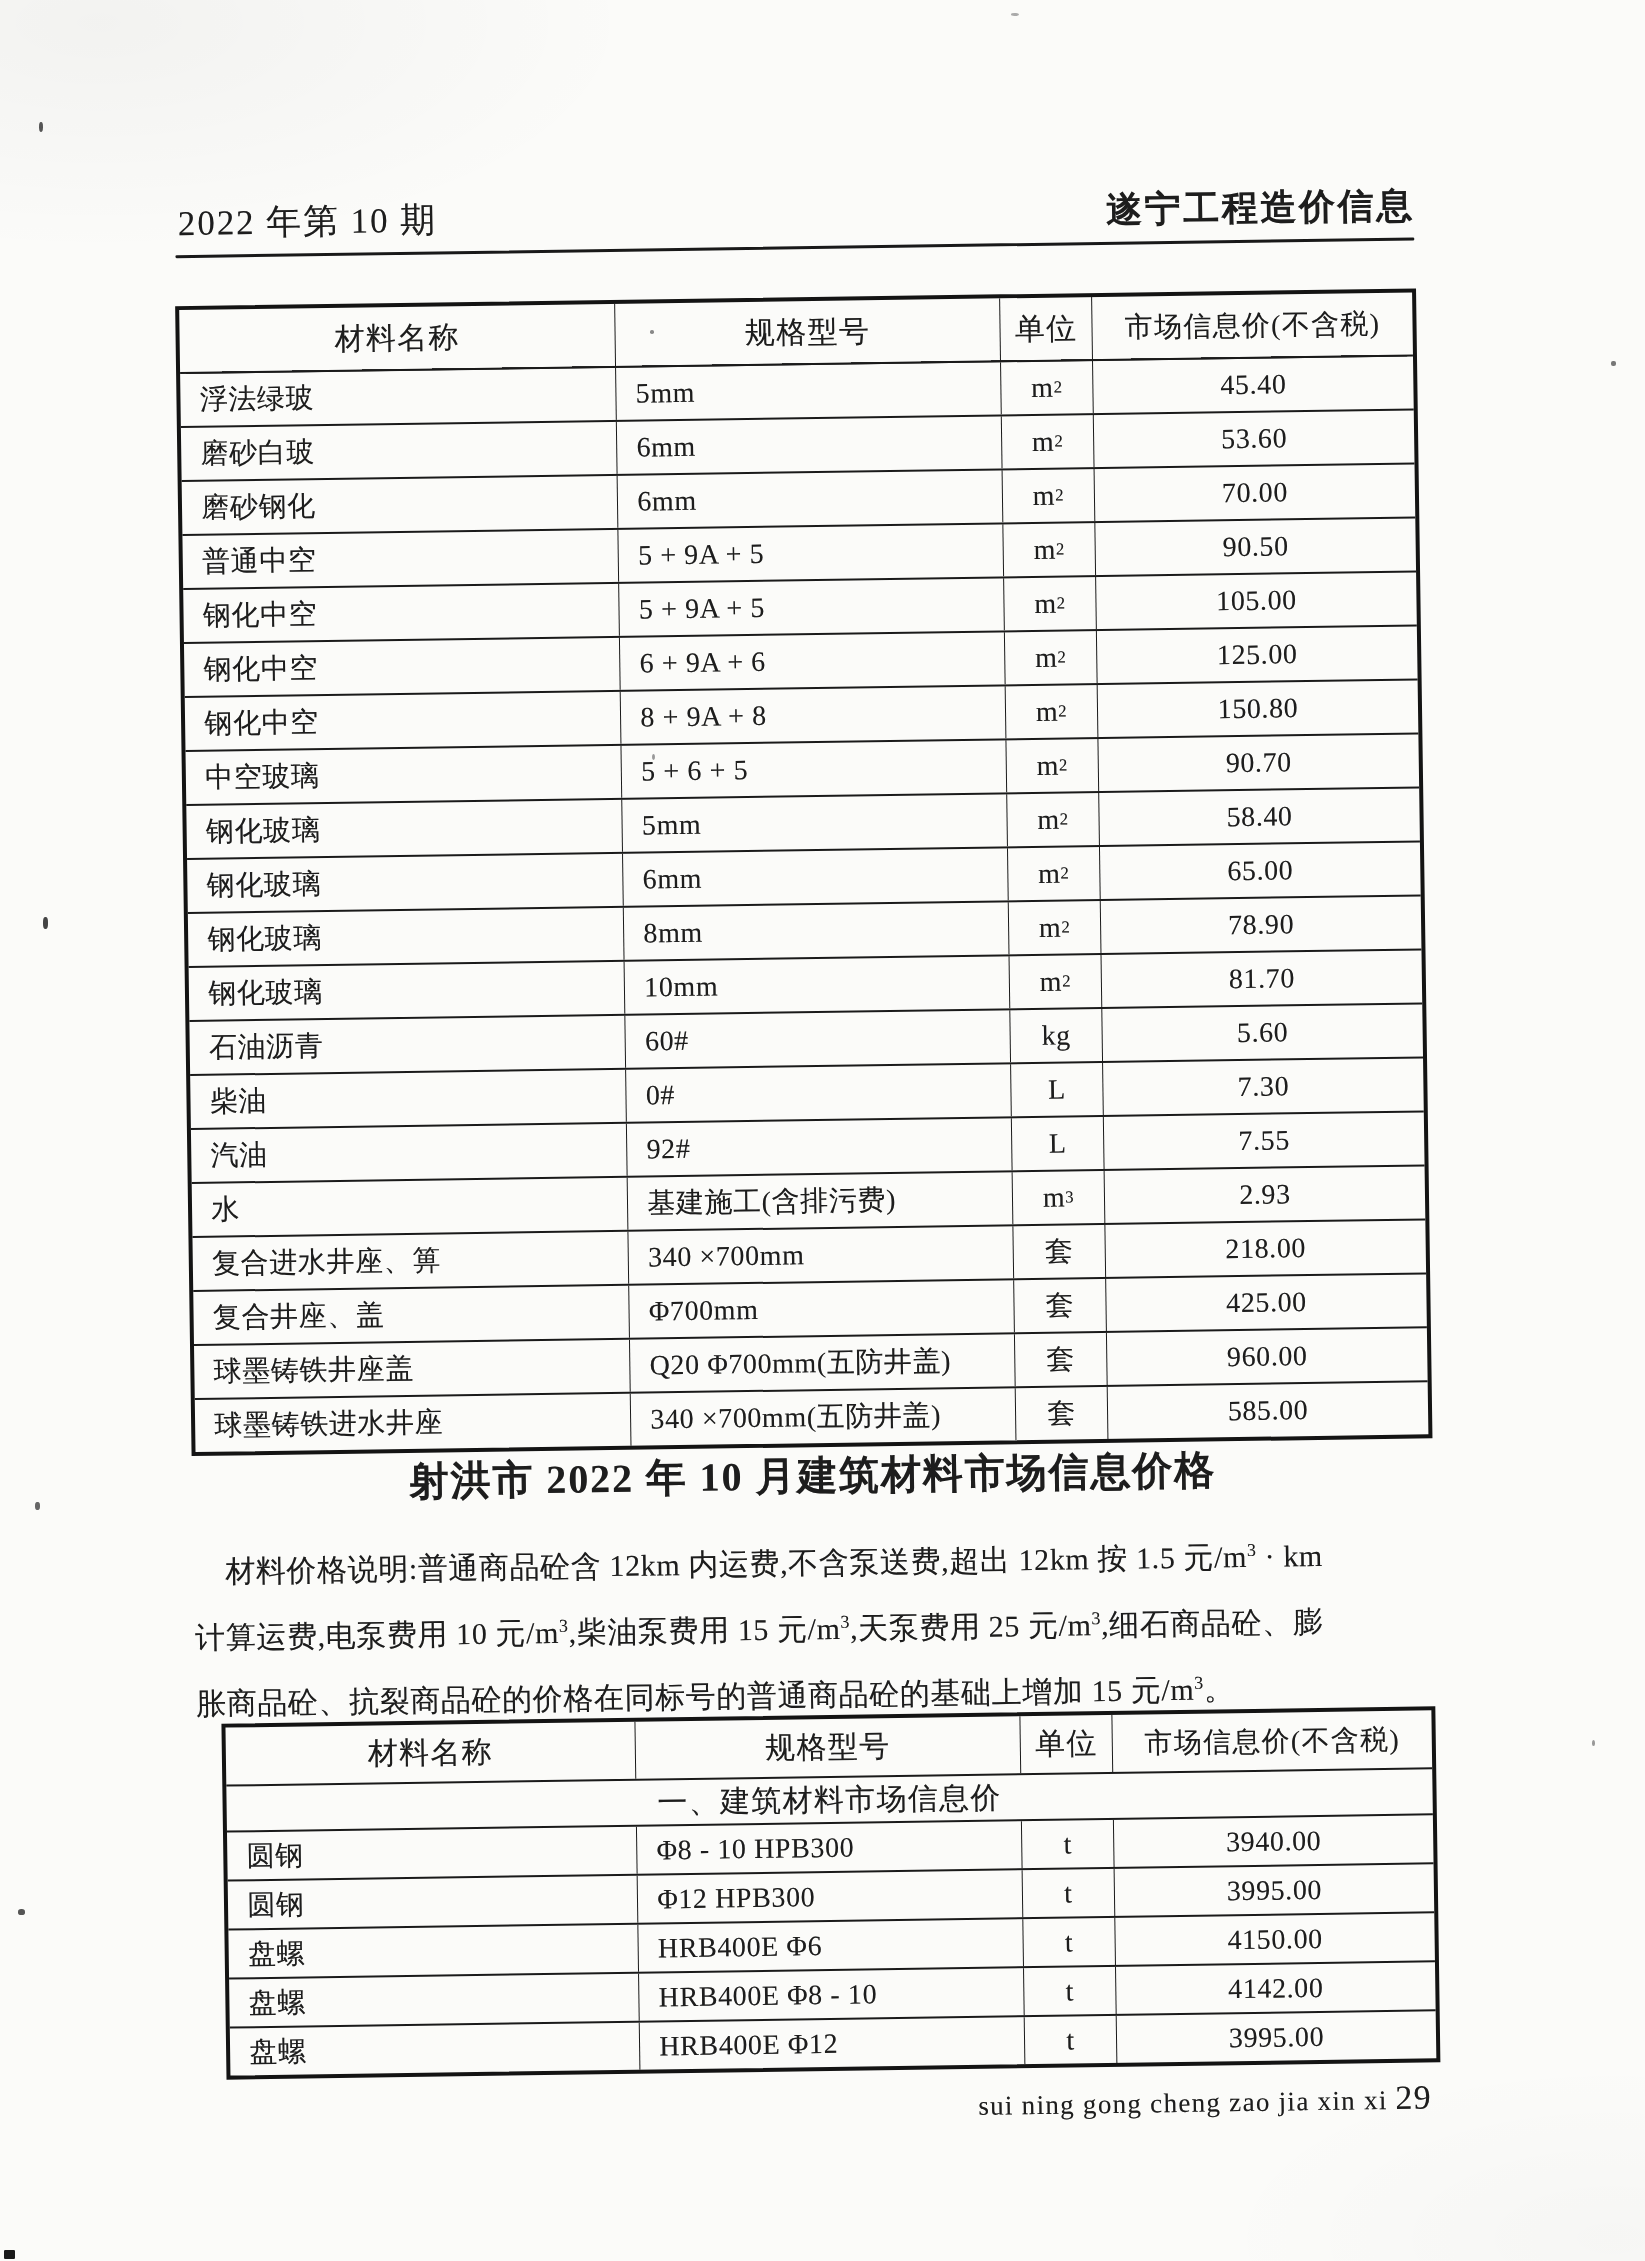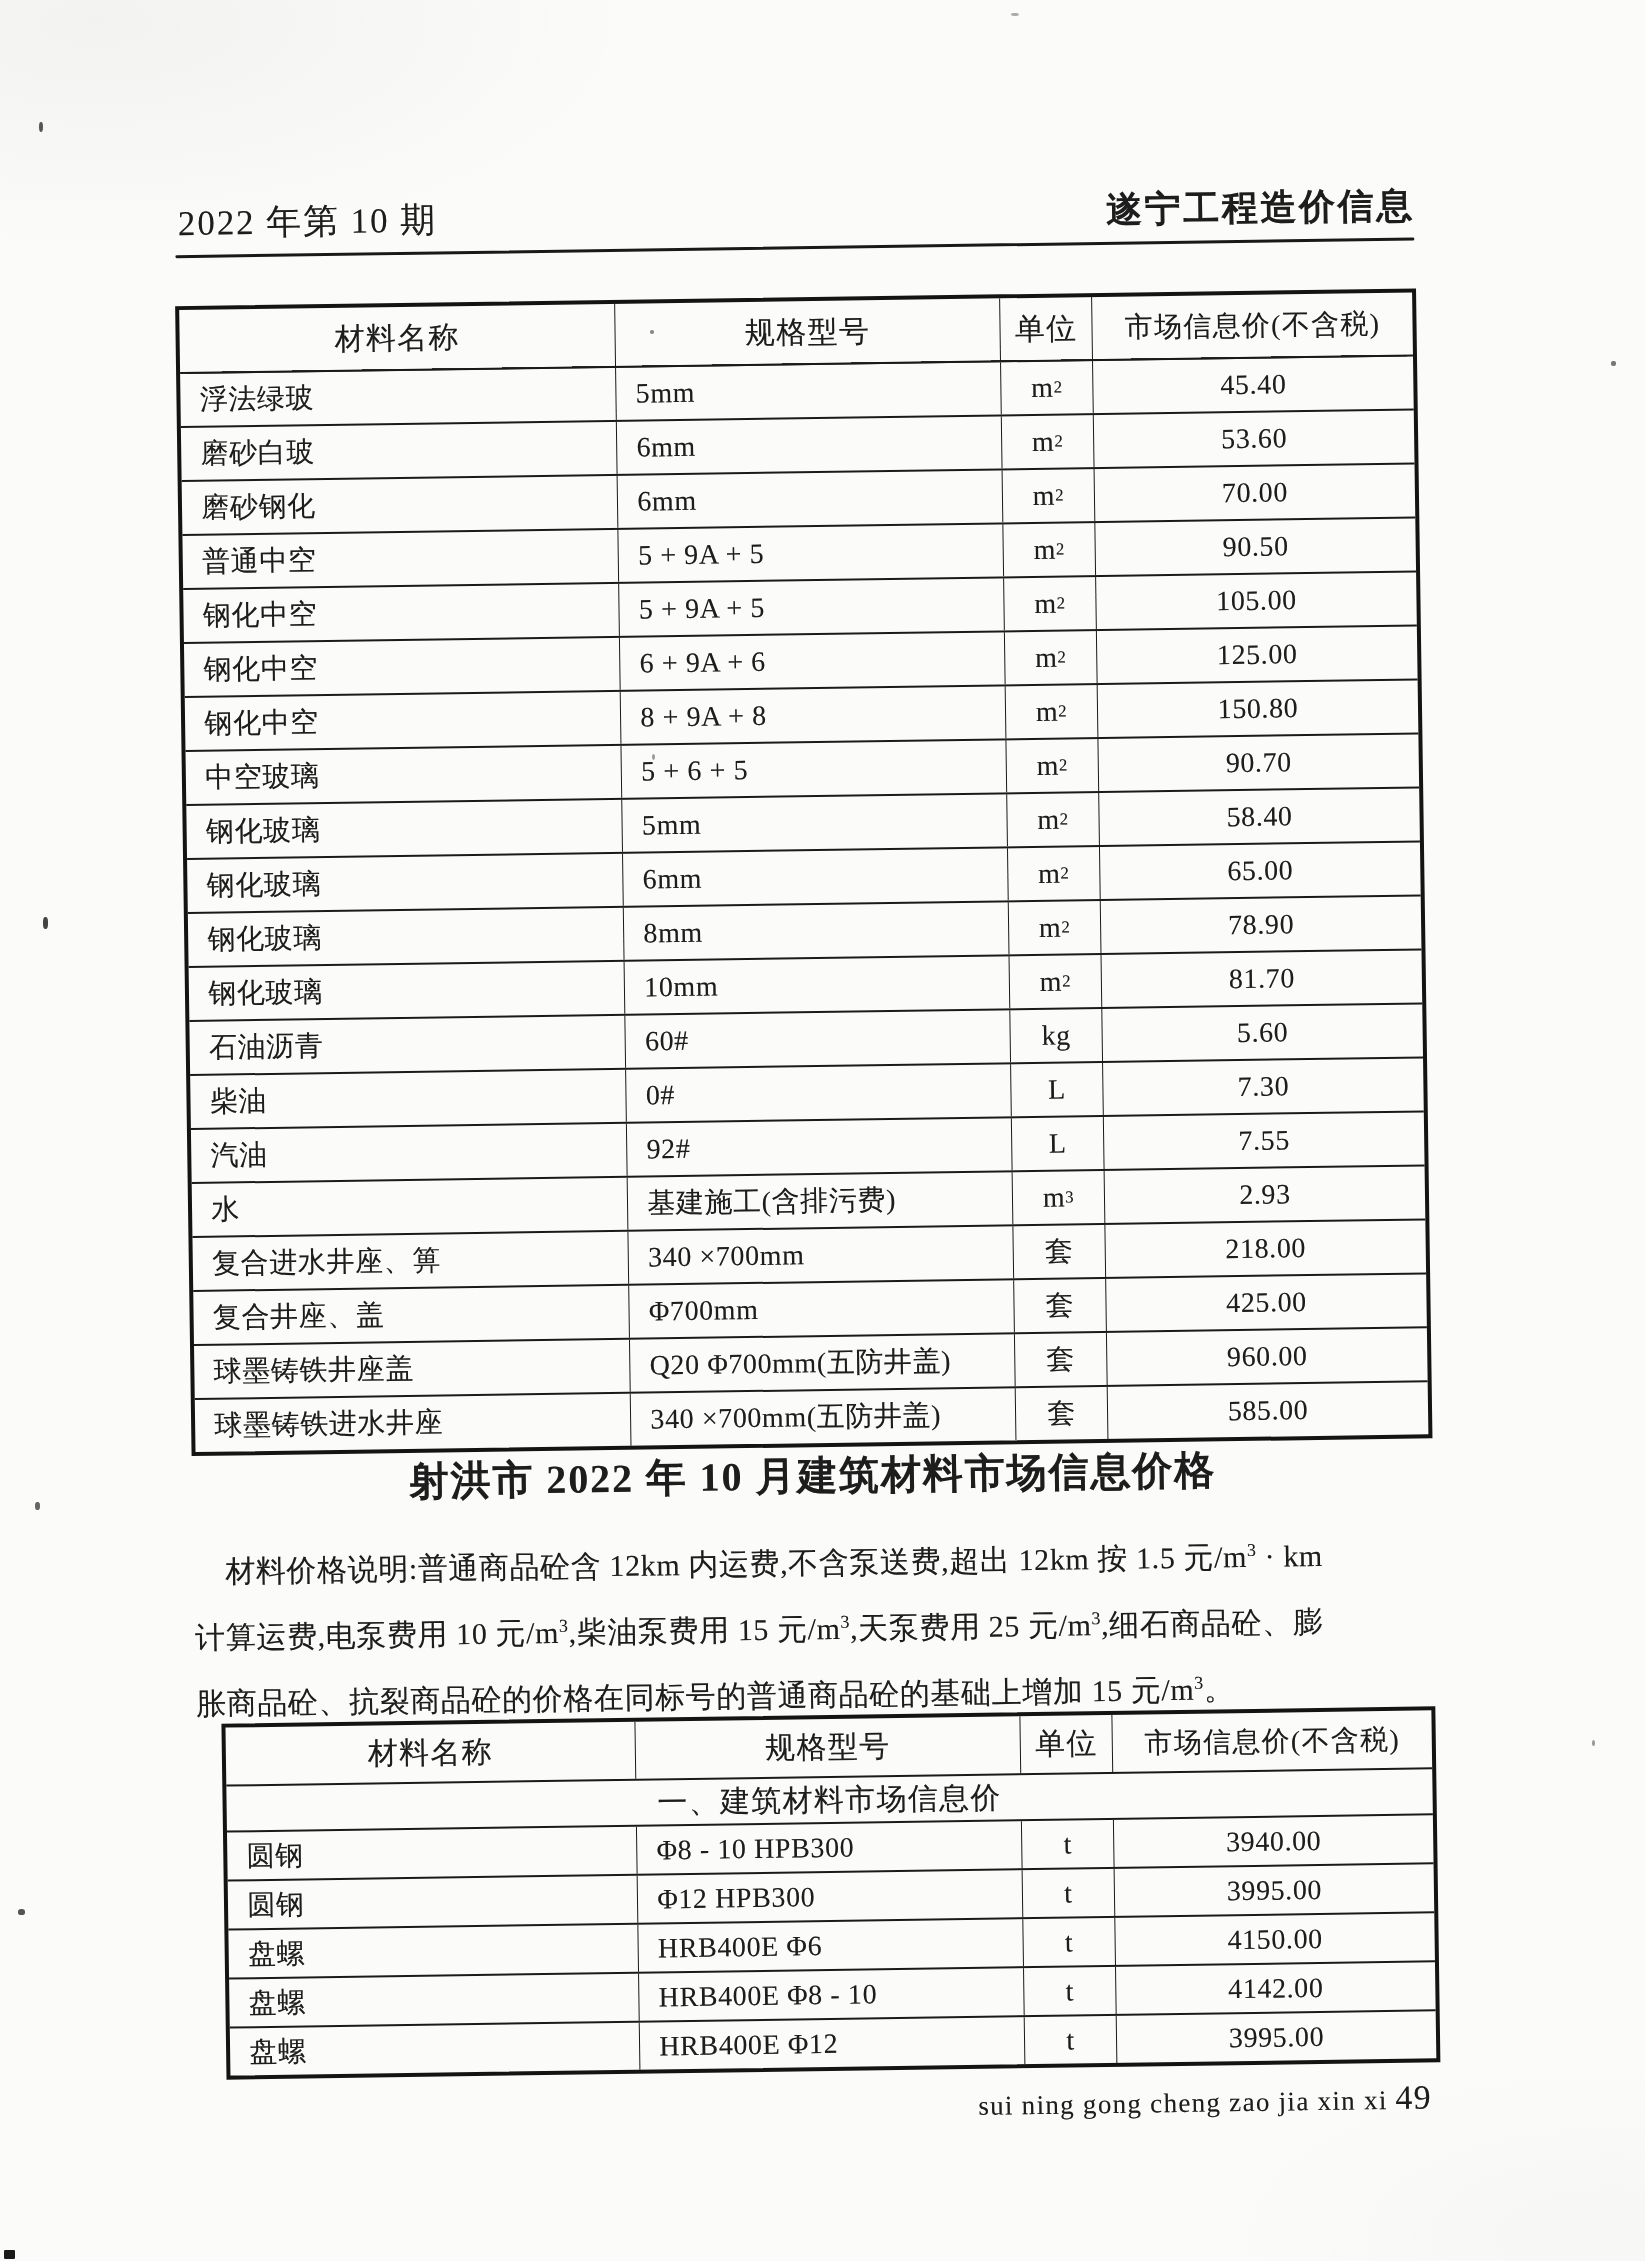--- a/index.html
+++ b/index.html
@@ -265,21 +265,21 @@
       </div>
       <div class="trow data">
         <div class="cell c-name">盘螺</div>
         <div class="cell c-spec">HRB400E Φ12</div>
         <div class="cell c-unit">t</div>
         <div class="cell c-price">3995.00</div>
       </div>
     </section>
 
   <div class="footer">
-    <span>sui ning gong cheng zao jia xin xi</span><span class="pageno">49</span>
+    <span>sui ning gong cheng zao jia xin xi</span><span class="pageno">29</span>
   </div>
 
 </div>
 
 <div class="speck" style="left:39px;top:122px;width:3.9px;height:10.3px;background:#555;"></div>
 <div class="speck" style="left:650px;top:330px;width:3.9px;height:3.9px;background:#888;"></div>
 <div class="speck" style="left:43px;top:917px;width:5.2px;height:11.6px;background:#444;"></div>
 <div class="speck" style="left:35px;top:1502px;width:4.5px;height:8.4px;background:#666;"></div>
 <div class="speck" style="left:18px;top:1909px;width:7px;height:5.8px;background:#555;"></div>
 <div class="speck" style="left:652px;top:754px;width:3.2px;height:6.4px;background:#999;"></div>

